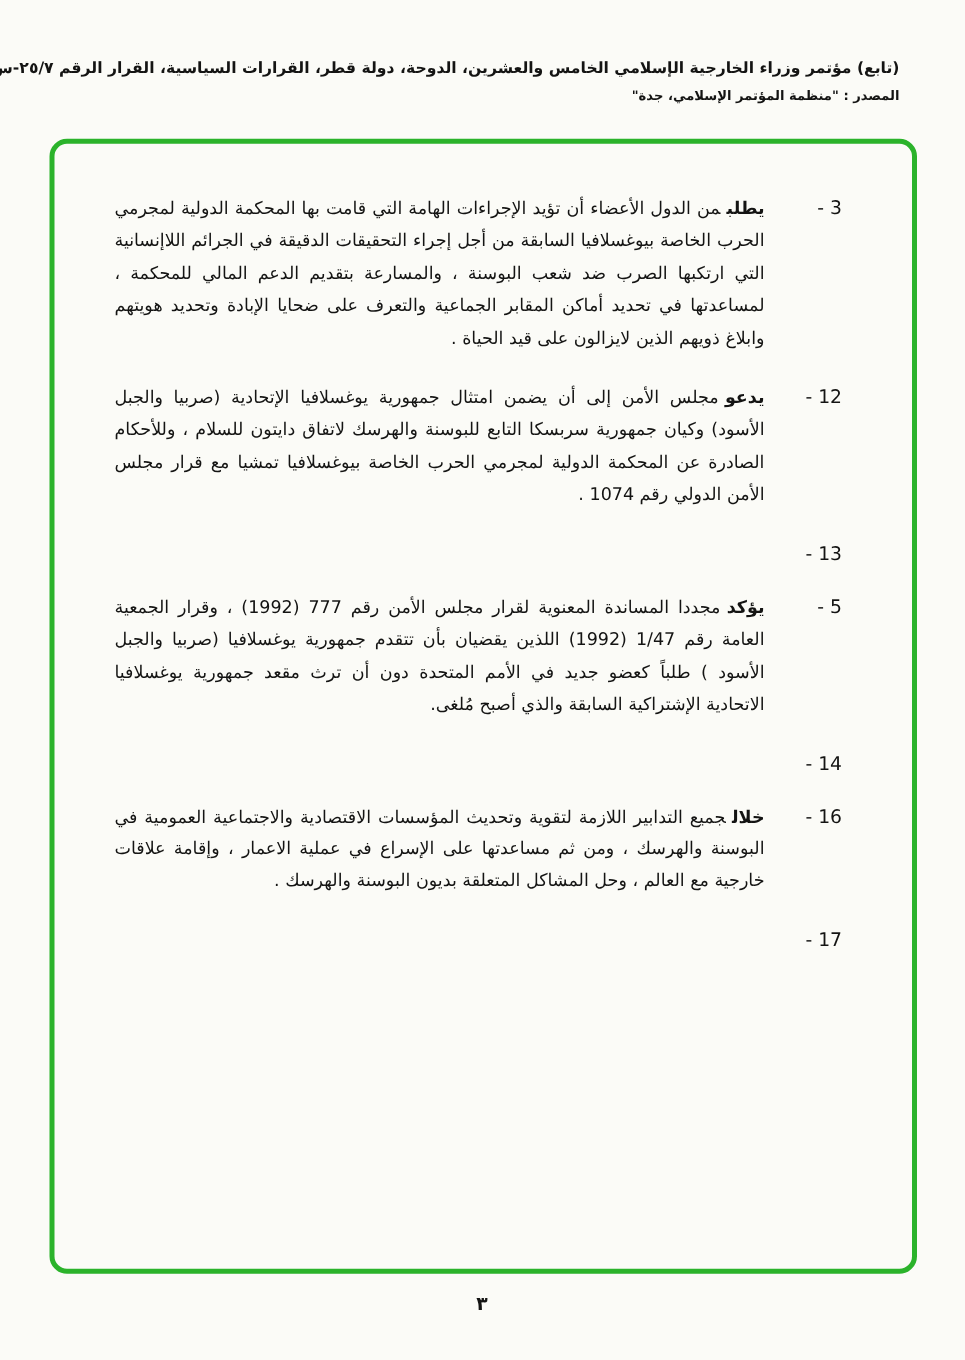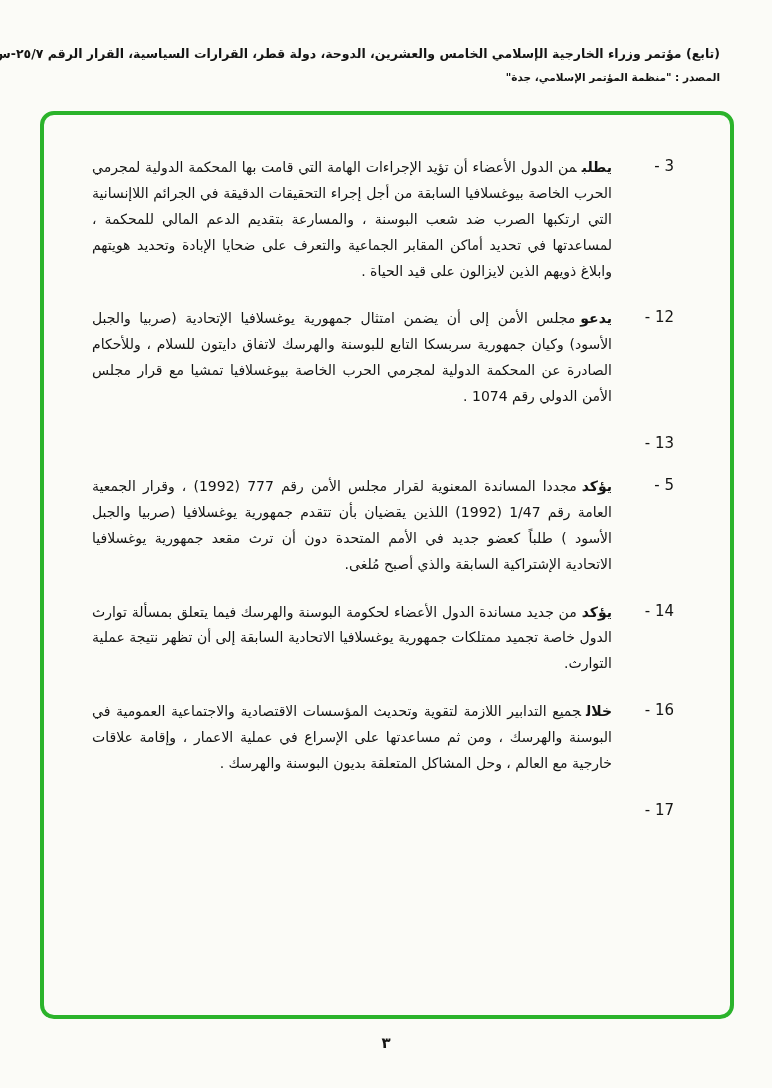--- a/index.html
+++ b/index.html
@@ -105,21 +105,20 @@
         <div class="item-number">13 -</div>
       </div>
 
       <div class="item">
         <div class="item-number">5 -</div>
         <p class="item-text"><strong class="lead">يؤكد</strong><span>مجددا المساندة المعنوية لقرار مجلس الأمن رقم 777 (1992) ، وقرار الجمعية العامة رقم 1/47 (1992) اللذين يقضيان بأن تتقدم جمهورية يوغسلافيا (صربيا والجبل الأسود ) طلباً كعضو جديد في الأمم المتحدة دون أن ترث مقعد جمهورية يوغسلافيا الاتحادية الإشتراكية السابقة والذي أصبح مُلغى.</span></p>
       </div>
 
       <div class="item">
         <div class="item-number">14 -</div>
-        <p class="item-text"><strong class="lead">يؤكد</strong><span>من جديد مساندة الدول الأعضاء لحكومة البوسنة والهرسك فيما يتعلق بمسألة توارث الدول خاصة تجميد ممتلكات جمهورية يوغسلافيا الاتحادية السابقة إلى أن تظهر نتيجة عملية التوارث.</span></p>
       </div>
 
       <div class="item">
         <div class="item-number">16 -</div>
         <p class="item-text"><strong class="lead">خلال</strong><span>جميع التدابير اللازمة لتقوية وتحديث المؤسسات الاقتصادية والاجتماعية العمومية في البوسنة والهرسك ، ومن ثم مساعدتها على الإسراع في عملية الاعمار ، وإقامة علاقات خارجية مع العالم ، وحل المشاكل المتعلقة بديون البوسنة والهرسك .</span></p>
       </div>
 
       <div class="item">
         <div class="item-number">17 -</div>
       </div>

